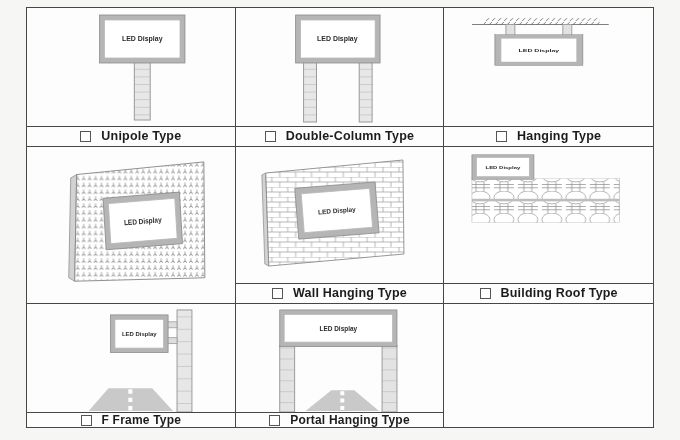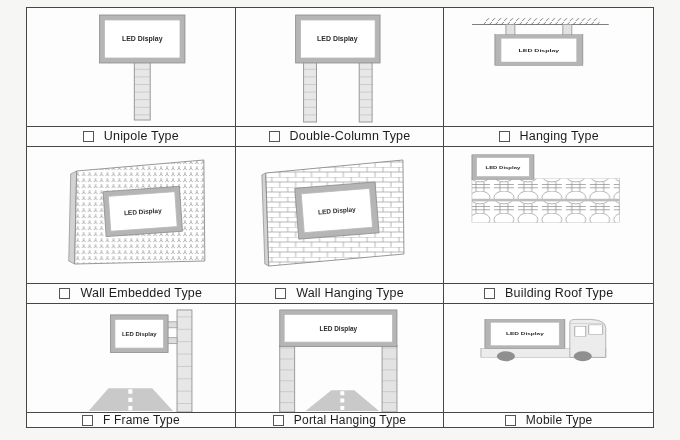--- a/index.html
+++ b/index.html
@@ -23,21 +23,21 @@
     border-top:1px solid #474747;display:flex;align-items:center;justify-content:center;
     gap:10px;box-sizing:border-box;background:#fdfdfd;
   }
   .lh20{height:20px;}
   .lh15{height:15px;text-align:center;}
   .checkbox{
     width:11px;height:11px;border:1.5px solid #555;background:#fff;
     display:inline-block;flex:0 0 auto;box-sizing:border-box;
   }
   .type-label{
-    font-size:12.5px;font-weight:400;color:#1c1c1c;letter-spacing:.2px;
+    font-size:12.5px;font-weight:700;color:#1c1c1c;letter-spacing:.2px;
     white-space:nowrap;line-height:1;
   }
   .lh15 .type-label{font-size:12px;}
   svg text{
     font-family:"Liberation Sans", sans-serif;font-weight:700;fill:#2a2a2a;
   }
 </style>
 </head>
 <body>
 
@@ -120,24 +120,20 @@
         <polygon points="44,27 50,24 48,117 42,114" fill="#d2d2d2" stroke="#8a8a8a" stroke-width="0.7"></polygon>
         <polygon points="50,24 178,13 179,114 48,117" fill="#ffffff" stroke="#7d7d7d" stroke-width="0.8"></polygon>
         <polygon points="50,24 178,13 179,114 48,117" fill="url(#tri4)"></polygon>
         <g transform="rotate(-4 116 64)">
           <rect x="78" y="42" width="77" height="45" fill="#b5b5b5" stroke="#8c8c8c" stroke-width="0.8"></rect>
           <rect x="83" y="47" width="67" height="35" fill="#ffffff" stroke="#b8b8b8" stroke-width="0.8"></rect>
           <text x="116.5" y="67" text-anchor="middle" font-size="6.5">LED Display</text>
         </g>
       </svg>
     </div>
-    <div class="label-strip lh20">
-      <span class="checkbox"></span>
-      <span class="type-label">Wall Embedded Type</span>
-    </div>
   </div>
 
   <div class="cell">
     <div class="drawing">
       <svg viewBox="0 0 209 136" preserveAspectRatio="none">
         <defs>
           <pattern id="brick5" patternUnits="userSpaceOnUse" width="16" height="10">
             <rect width="16" height="10" fill="#ffffff"></rect>
             <path d="M0 0 H16 M0 5 H16 M4 0 V5 M12 5 V10" stroke="#9b9b9b" stroke-width="0.7" fill="none"></path>
           </pattern>
@@ -222,34 +218,14 @@
         <rect x="48.5" y="10.5" width="109" height="28" fill="#ffffff" stroke="#b8b8b8" stroke-width="0.8"></rect>
         <text x="103" y="27" text-anchor="middle" font-size="6.5">LED Display</text>
       </svg>
     </div>
     <div class="label-strip lh15">
       <span class="checkbox"></span>
       <span class="type-label">Portal Hanging Type</span>
     </div>
   </div>
 
-  <div class="cell last-col last-row">
-    <div class="drawing">
-      <svg viewBox="0 0 209 109" preserveAspectRatio="none">
-        <rect x="37" y="81" width="125" height="16" fill="#ececec" stroke="#a5a5a5" stroke-width="0.8"></rect>
-        <path d="M126 97 V33 Q126 28 132 28 H147 Q162 29 162 44 V97 Z" fill="#ececec" stroke="#9a9a9a" stroke-width="0.9"></path>
-        <path d="M126 35 H161" stroke="#bdbdbd" stroke-width="1.2"></path>
-        <rect x="131" y="41" width="11" height="18" fill="#ffffff" stroke="#9a9a9a" stroke-width="0.8"></rect>
-        <rect x="145" y="38" width="14" height="17" fill="#ffffff" stroke="#9a9a9a" stroke-width="0.8"></rect>
-        <circle cx="62" cy="95" r="9" fill="#8f8f8f"></circle>
-        <circle cx="139" cy="95" r="9" fill="#8f8f8f"></circle>
-        <rect x="41" y="28" width="80" height="53" fill="#b5b5b5" stroke="#8c8c8c" stroke-width="0.8"></rect>
-        <rect x="46.5" y="33.5" width="69" height="42" fill="#ffffff" stroke="#b8b8b8" stroke-width="0.8"></rect>
-        <text x="81" y="57" text-anchor="middle" font-size="6.5">LED Display</text>
-      </svg>
-    </div>
-    <div class="label-strip lh15">
-      <span class="checkbox"></span>
-      <span class="type-label">Mobile Type</span>
-    </div>
-  </div>
 
 </div>
 
 </body></html>

